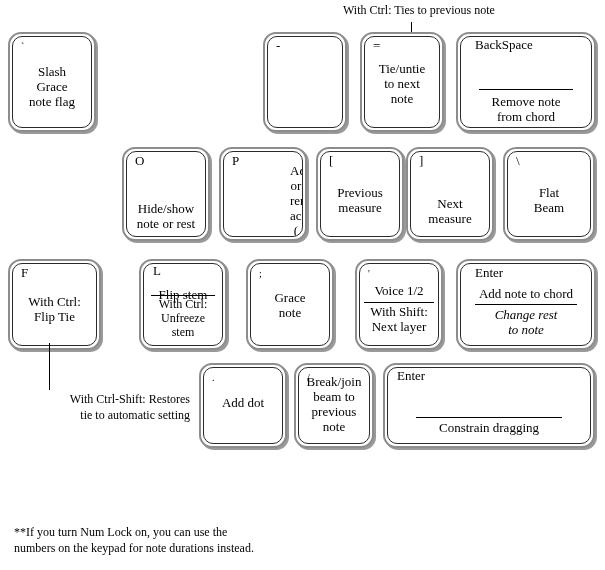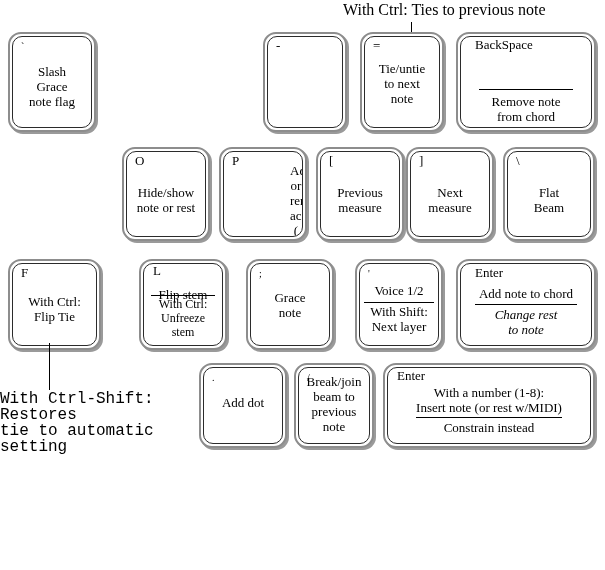--- a/index.html
+++ b/index.html
@@ -67,25 +67,25 @@
   
   .divider {
     position: absolute;
     height: 0;
     border-top: 1.6px solid #000;
   }
 
   
   .note {
     position: absolute;
-    font-size: 16px;
+    font-size: 12px;
     line-height: 16px;
     white-space: pre-line;
   }
-  .note.center { text-align: left; font-family: Liberation Mono, monospace; }
+  .note.center { text-align: right; }
 
   
   .leader {
     position: absolute;
     width: 0;
     border-left: 1.6px solid #000;
   }
 
   
   #key-backtick   { left: 8px;   top: 32px;  width: 88px;  height: 100px; }
@@ -149,21 +149,21 @@
       <div class="cap" style="left:14px; top:1px;">BackSpace</div>
       <div class="ktext" style="top:19px;margin-top:38px;">Remove note
 from chord</div>
       <div class="divider" style="left:18px; right:18px; top:52px;"></div>
     </div>
   </div>
 
   <div class="key" id="key-o">
     <div class="inner">
       <div class="cap">O</div>
-      <div class="ktext" style="top:33px;">Hide/show
+      <div class="ktext" style="top:49px;">Hide/show
 note or rest</div>
     </div>
   </div>
 
   <div class="key" id="key-p">
     <div class="inner">
       <div class="cap">P</div>
       <div class="ktext" style="top:11px; left:24px;margin-left:42px;">Add or
 remove
 accidental
@@ -175,21 +175,21 @@
     <div class="inner">
       <div class="cap">[</div>
       <div class="ktext" style="top:33px;">Previous
 measure</div>
     </div>
   </div>
 
   <div class="key" id="key-rbracket">
     <div class="inner">
       <div class="cap">]</div>
-      <div class="ktext" style="top:33px;">Next
+      <div class="ktext" style="top:44px;">Next
 measure</div>
     </div>
   </div>
 
   <div class="key" id="key-backslash">
     <div class="inner">
       <div class="cap">\</div>
       <div class="ktext" style="top:33px;">Flat
 Beam</div>
     </div>
@@ -258,22 +258,22 @@
       <div class="ktext" style="top:6px;">Break/join
 beam to
 previous
 note</div>
     </div>
   </div>
 
   <div class="key" id="key-shift">
     <div class="inner">
       <div class="cap" style="left:9px; top:1px;">Enter</div>
-      <div class="ktext" style="top:17px;">With a number (1-8):
-Insert note (or rest w/MIDI)</div>
       <div class="divider" style="left:28px; right:28px; top:49px;"></div>
-      <div class="ktext" style="top:52px;">Constrain instead</div>
-    </div>
-  </div>
-
-
+      <div class="ktext" style="top:52px;">Constrain dragging</div>
+    </div>
+  </div>
+
+
+  <div class="note" style="left:14px; top:524px; width:340px; text-align:left;">**If you turn Num Lock on, you can use the
+  numbers on the keypad for note durations instead.</div>
 
 </div>
 
 </body></html>

